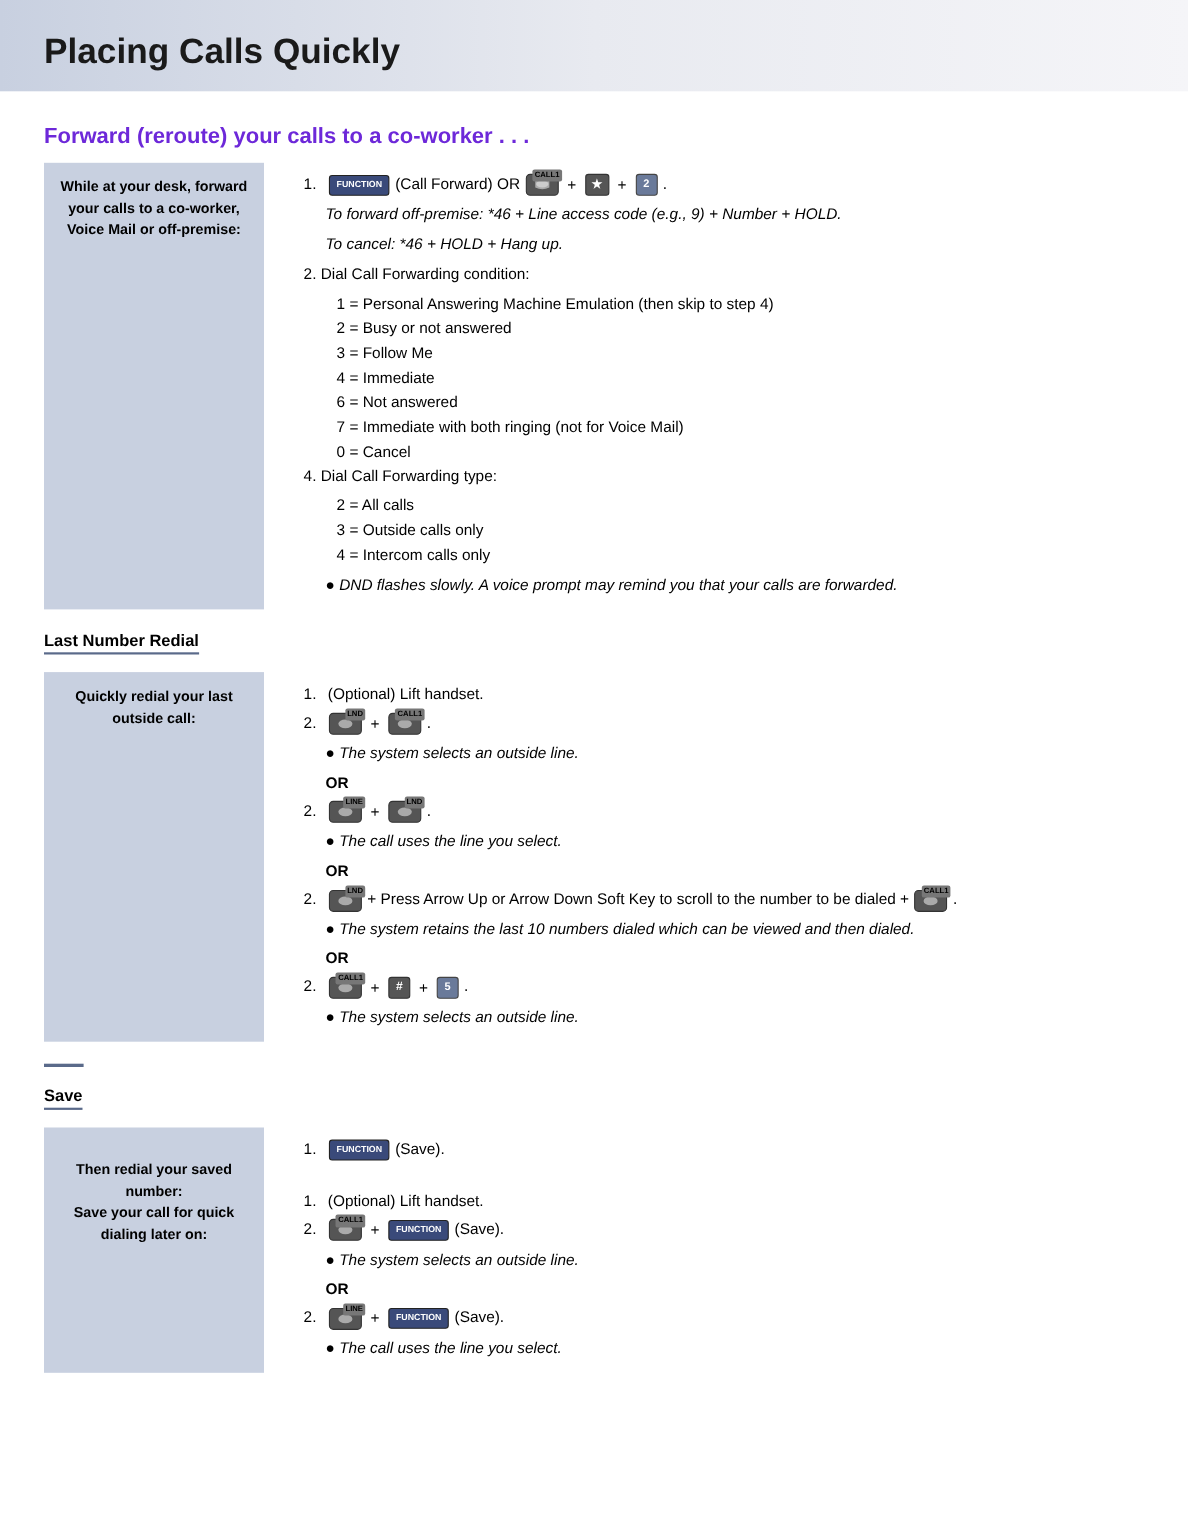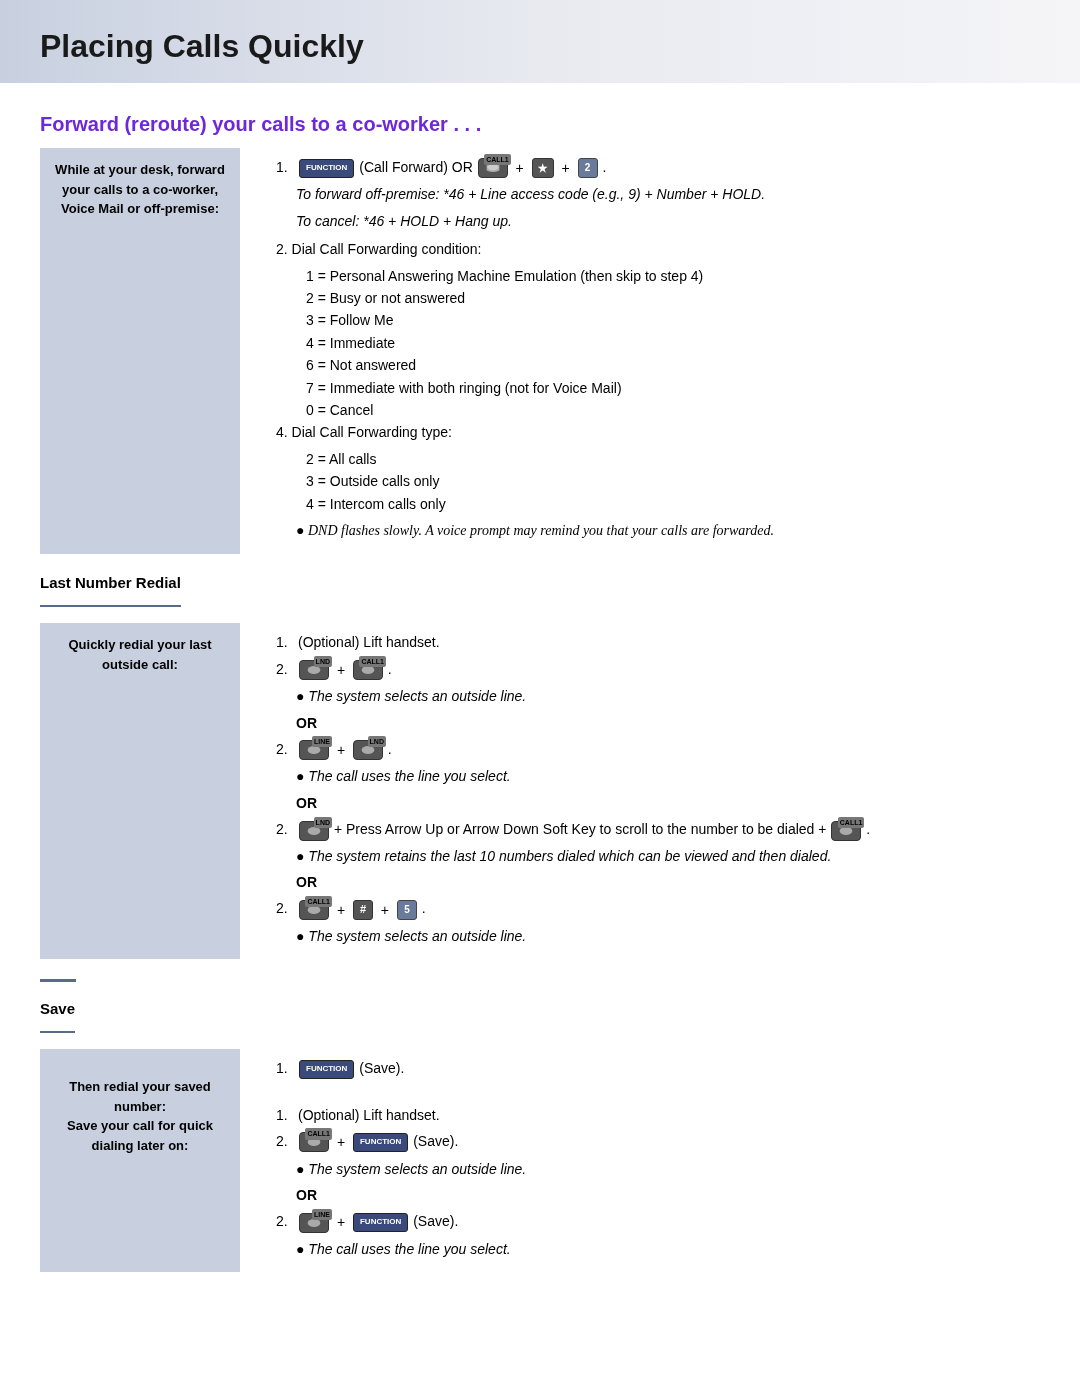--- a/index.html
+++ b/index.html
@@ -34,21 +34,21 @@
       margin-bottom: 12px;
       margin-top: 10px;
     }
 
     .subsection-title {
       font-size: 15px;
       font-weight: bold;
       color: #000;
       border-bottom: 2px solid #5a6a8a;
       display: inline-block;
-      padding-bottom: 14px;
+      padding-bottom: 2px;
       margin-bottom: 10px;
       margin-top: 14px;
     }
 
     .two-col {
       display: flex;
       gap: 16px;
       margin-bottom: 6px;
     }
 
@@ -245,21 +245,21 @@
 
 
       <div class="step-line">
         <span>4.  Dial Call Forwarding type:</span>
       </div>
       <div style="margin-left:30px;">
         <div>2 = All calls</div>
         <div>3 = Outside calls only</div>
         <div>4 = Intercom calls only</div>
       </div>
-      <div class="bullet-line" style="margin-top:5px;font-family:Liberation Serif, serif;">
+      <div class="bullet-line" style="margin-top:5px;">
         <span style="font-style:italic;">● <span>DND flashes slowly. A voice prompt may remind you that your calls are forwarded.</span></span>
       </div>
 
     </div>
   </div>
 
   
   <div class="subsection-title">Last Number Redial</div>
 
   <div class="two-col" style="margin-top:6px;">

